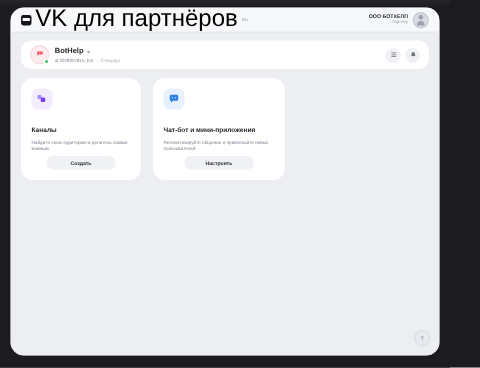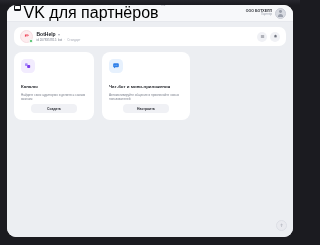--- a/index.html
+++ b/index.html
@@ -44,21 +44,21 @@
     flex: 0 0 17px;
     background: #f7f8fa;
     display: flex;
     align-items: center;
     padding: 0 7px;
     box-sizing: border-box;
     border-bottom: 1px solid #e6e8ed;
   }
   #brand {
     display: flex;
-    align-items: flex-start;
+    align-items: center;
     gap: 2.5px;
   }
   .vk-logo {
     width: 7px;
     height: 7px;
     border-radius: 1.6px;
     background: #16171b;
     position: relative;
     flex: 0 0 auto;
   }

